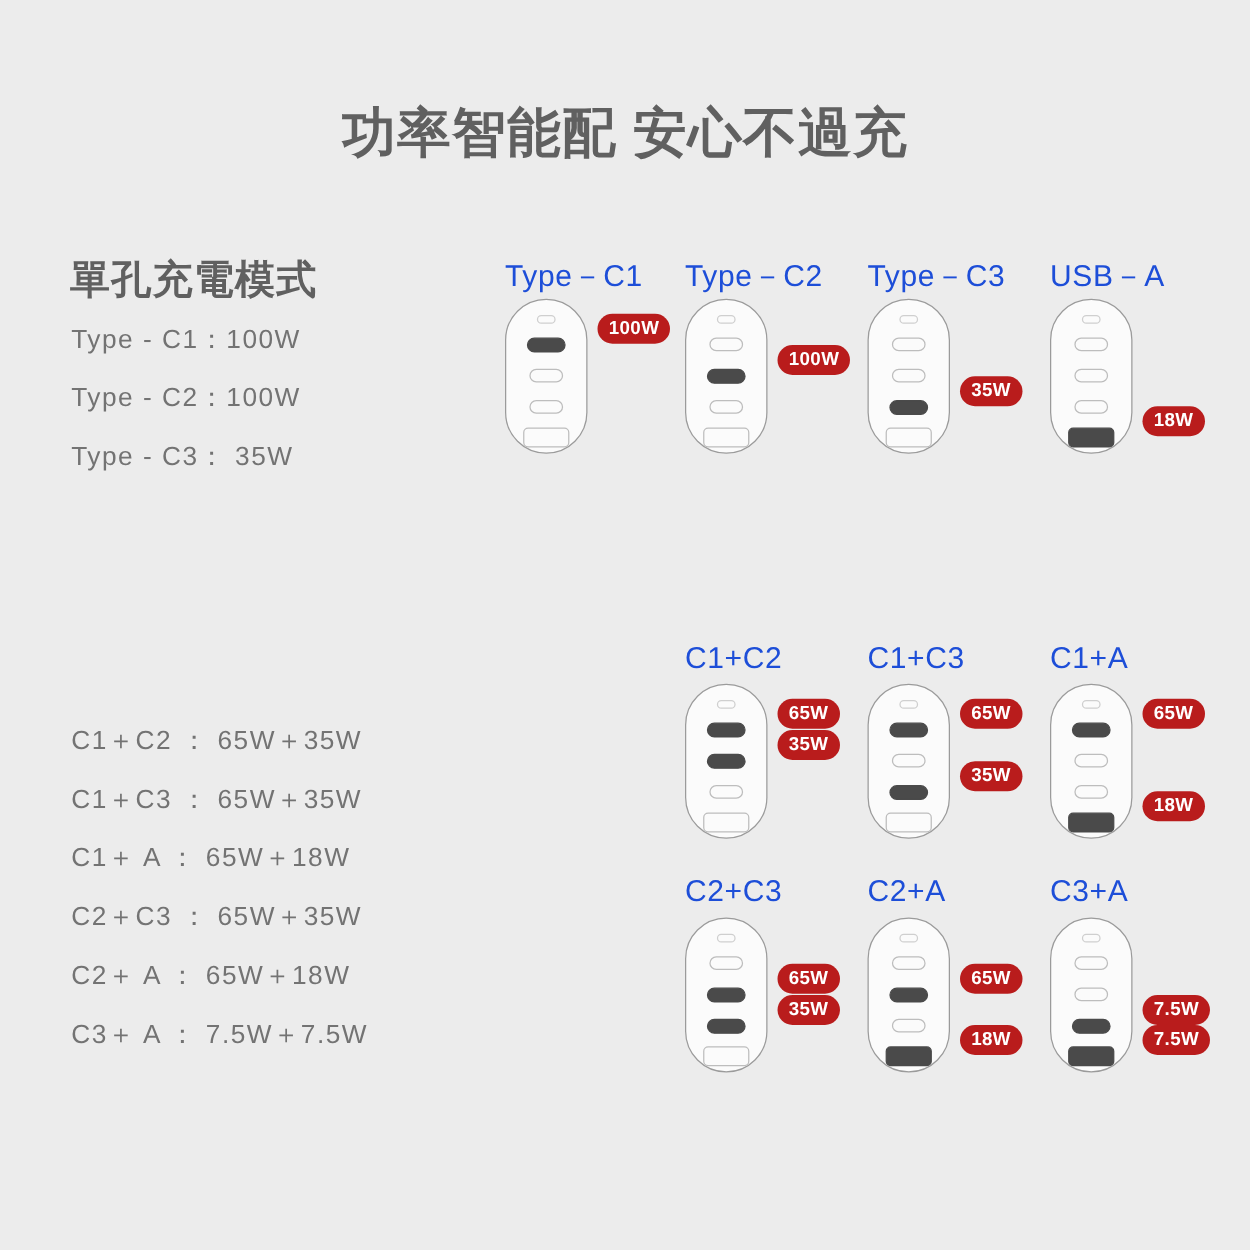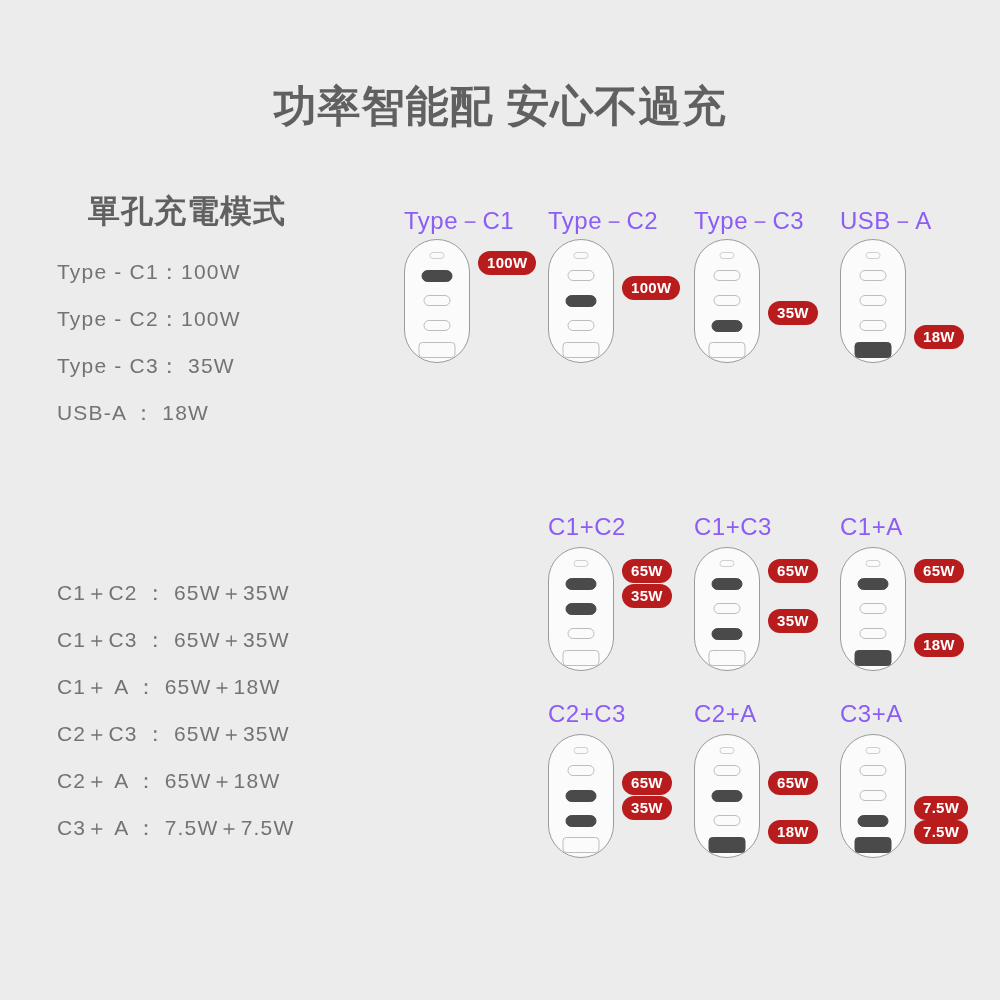--- a/index.html
+++ b/index.html
@@ -25,21 +25,21 @@
 
   
   .sec-head{
     position:absolute;
     font-size:32px;
     font-weight:bold;
     color:#606060;
     white-space:nowrap;
     letter-spacing:1px;
   }
-  #head-single{left:56px;top:190px;margin-left:32px;}
+  #head-single{left:56px;top:202px;}
   #head-dual{left:56px;top:518px;}
 
   
   .spec-list{position:absolute;}
   #list-single{left:57px;top:252px;}
   #list-dual{left:57px;top:573px;}
   .spec-row{
     font-size:21px;
     color:#737373;
     white-space:nowrap;
@@ -47,21 +47,21 @@
   }
   #list-single .spec-row{height:47px;line-height:40px;}
   #list-dual .spec-row{height:47px;line-height:40px;}
 
   
   .dev-group{position:absolute;}
   .dev-label{
     position:absolute;
     top:0;left:0;
     font-size:24px;
-    color:#8b5cf6;
+    color:#1d4ed8;
     white-space:nowrap;
     letter-spacing:0.5px;
   }
   .dev-body{
     position:absolute;
     top:34px;left:0;
     width:66px;height:124px;
     background:#fbfbfb;
     border:1.6px solid #9b9b9b;
     border-radius:33px;
@@ -131,21 +131,20 @@
 <div class="page">
 
   <div class="title">功率智能配 安心不過充</div>
 
   <div class="sec-head" id="head-single">單孔充電模式</div>
 
   <div class="spec-list" id="list-single">
     <div class="spec-row">Type - C1：100W</div>
     <div class="spec-row">Type - C2：100W</div>
     <div class="spec-row">Type - C3： 35W</div>
-    <div class="spec-row">USB-A ： 18W</div>
   </div>
 
   <div id="single-devices">
       <div class="dev-group" style="left: 404px; top: 205px;">
         <div class="dev-label">Type－C1</div>
         <div class="dev-body">
           <div class="led"></div>
           <div class="port p1 on"></div>
           <div class="port p2"></div>
           <div class="port p3"></div>

